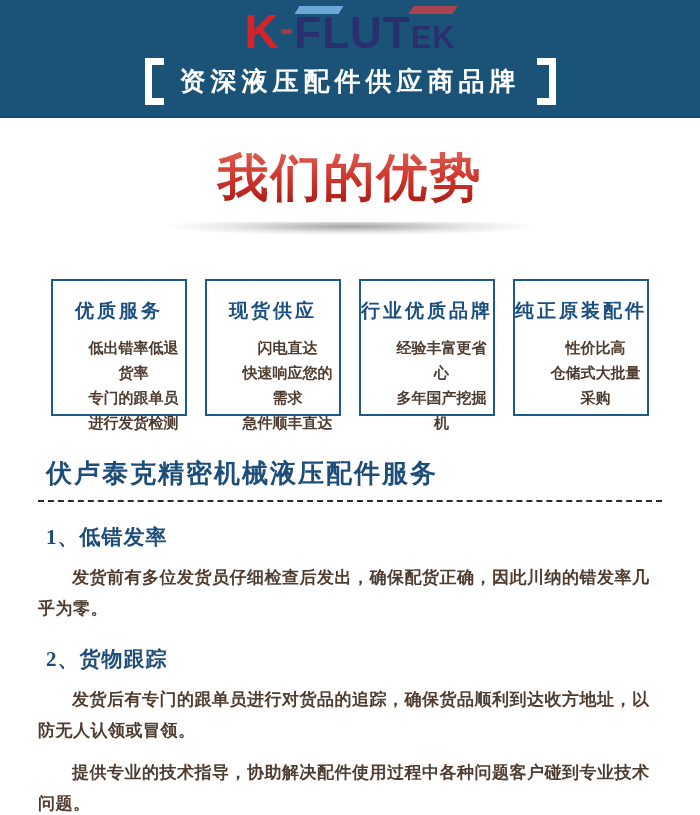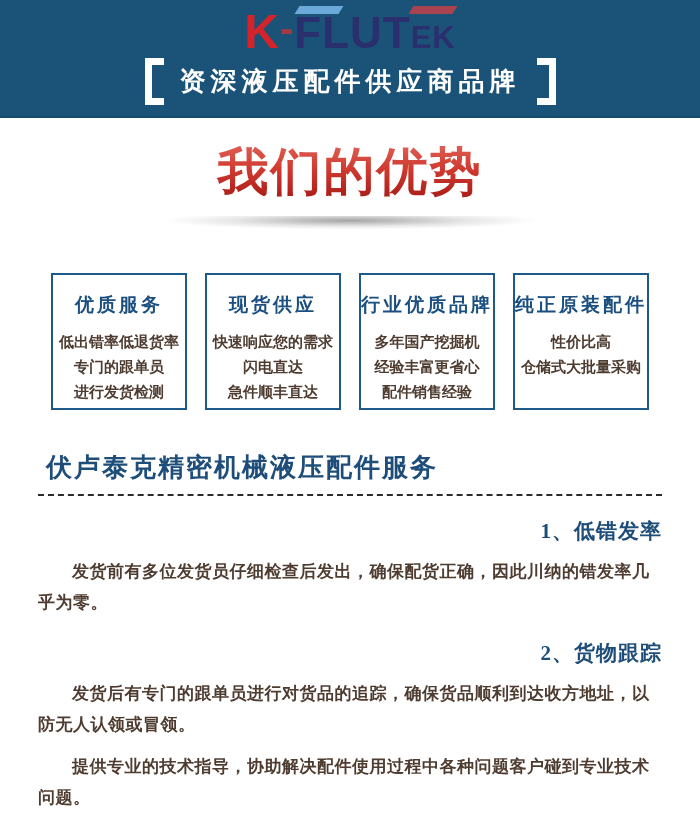--- a/index.html
+++ b/index.html
@@ -62,21 +62,21 @@
     color: #ffffff;
     font-size: 26px;
     font-weight: bold;
     letter-spacing: 5px;
     font-family: "Liberation Serif", serif;
     padding: 0 8px;
   }
 
   
   .main-title {
-    margin-top: 20px;
+    margin-top: 26px;
     text-align: center;
     font-size: 51px;
     font-weight: bold;
     letter-spacing: 2px;
     color: #b41f1a;
     background: linear-gradient(180deg, #e2695e 0%, #d03a30 45%, #9f1410 100%);
     -webkit-background-clip: text;
     background-clip: text;
     -webkit-text-fill-color: transparent;
   }
@@ -108,20 +108,21 @@
     color: #1b4f7f;
     font-family: "Liberation Serif", serif;
   }
   .card-lines {
     margin-top: 12px;
     font-size: 15px;
     font-weight: 600;
     line-height: 25px;
     color: #4e3c31;
     font-family: "Liberation Serif", serif;
+    padding-left: 29px;
   }
 
   
   .service {
     margin: 40px 38px 0;
   }
   .service-heading {
     margin-left: 8px;
     font-size: 26px;
     font-weight: bold;
@@ -135,21 +136,20 @@
     border-top: 2px dashed #2b2b2b;
     height: 0;
   }
   .service-item-heading {
     margin: 21px 0 0 8px;
     font-size: 21px;
     font-weight: bold;
     color: #1d4d78;
     letter-spacing: 1px;
     font-family: "Liberation Serif", serif;
-    text-align: right;
   }
   .service-item-body {
     margin-top: 11px;
     font-size: 17px;
     font-weight: 700;
     line-height: 31px;
     color: #4e3c31;
     text-indent: 2em;
     letter-spacing: 0.5px;
     font-family: "Liberation Serif", serif;
@@ -179,31 +179,30 @@
     <div class="card-title">优质服务</div>
     <div class="card-lines">
       <div>低出错率低退货率</div>
       <div>专门的跟单员</div>
       <div>进行发货检测</div>
     </div>
   </div>
   <div class="card">
     <div class="card-title">现货供应</div>
     <div class="card-lines">
+      <div>闪电直达</div>
       <div>快速响应您的需求</div>
-      <div>闪电直达</div>
       <div>急件顺丰直达</div>
     </div>
   </div>
   <div class="card">
     <div class="card-title">行业优质品牌</div>
     <div class="card-lines">
+      <div>经验丰富更省心</div>
       <div>多年国产挖掘机</div>
-      <div>经验丰富更省心</div>
-      <div>配件销售经验</div>
     </div>
   </div>
   <div class="card">
     <div class="card-title">纯正原装配件</div>
     <div class="card-lines">
       <div>性价比高</div>
       <div>仓储式大批量采购</div>
     </div>
   </div>
 </div>

